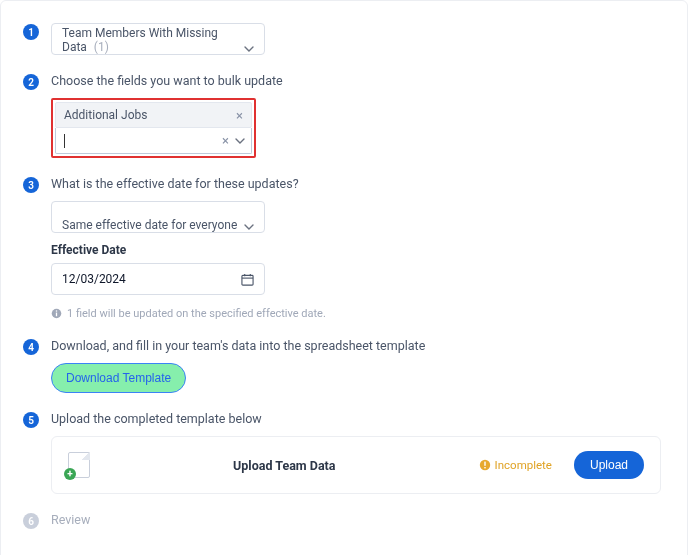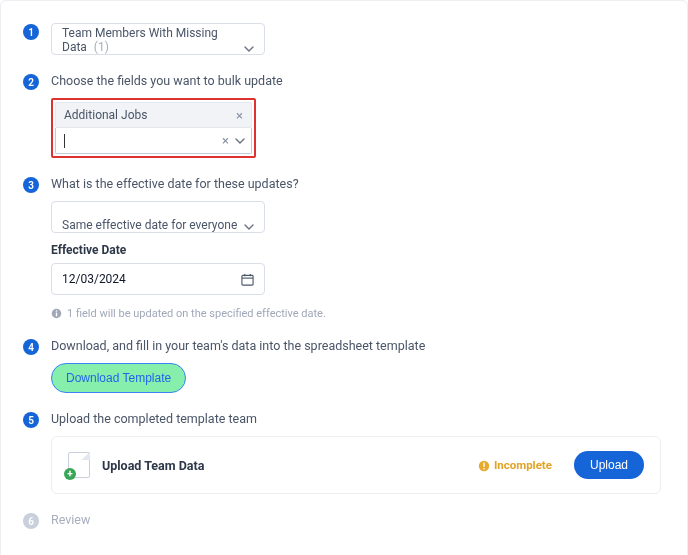--- a/index.html
+++ b/index.html
@@ -128,22 +128,22 @@
   }
   .file-ic .plus {
     position: absolute; left: -5px; bottom: -3px;
     width: 12px; height: 12px; border-radius: 50%;
     background: #3aa655; color: #fff;
     font-size: 10px; line-height: 12px; text-align: center;
     font-weight: 700;
   }
   .upload-text .t1 { font-weight: 700; color: #2d3748; font-size: 12.5px; }
   .upload-text .t2 { font-size: 11px; color: #8892a6; margin-top: 2px; }
-  .upload-box .grow { flex: 1; }
-  .incomplete { color: #e0a325; font-size: 11.5px; font-weight: 700; display: inline-flex; align-items: flex-end; gap: 4px; margin-right: 10px; }
+  .upload-box .grow { flex: 1; text-align: center; }
+  .incomplete { color: #e0a325; font-size: 11.5px; font-weight: 400; display: inline-flex; align-items: center; gap: 4px; margin-right: 10px; }
   .btn-primary {
     height: 28px; padding: 0 16px;
     background: #1565d8; color: #fff;
     border: none; border-radius: 14px;
     font-size: 12px; cursor: pointer; text-align: center;
   }
   .cal-ic svg, .info-ic svg, .warn-ic svg { display: block; }
 </style>
 </head>
 <body>
@@ -233,21 +233,21 @@
     <div class="step-num">4</div>
     <div class="step-body">
       <div class="title">Download, and fill in your team's data into the spreadsheet template</div>
       <button class="btn-outline">Download Template</button>
     </div>
   </div>
 
   <div class="step">
     <div class="step-num">5</div>
     <div class="step-body">
-      <div class="title">Upload the completed template team</div>
+      <div class="title">Upload the completed template below</div>
       <div class="upload-box">
         <div class="file-ic">
             <div class="plus">+</div>
           </div>
         <div class="upload-text grow">
           <div class="t1">Upload Team Data</div>
         </div>
         <span class="incomplete">
           <span class="warn-ic">
             <svg width="12" height="12" viewBox="0 0 12 12">

